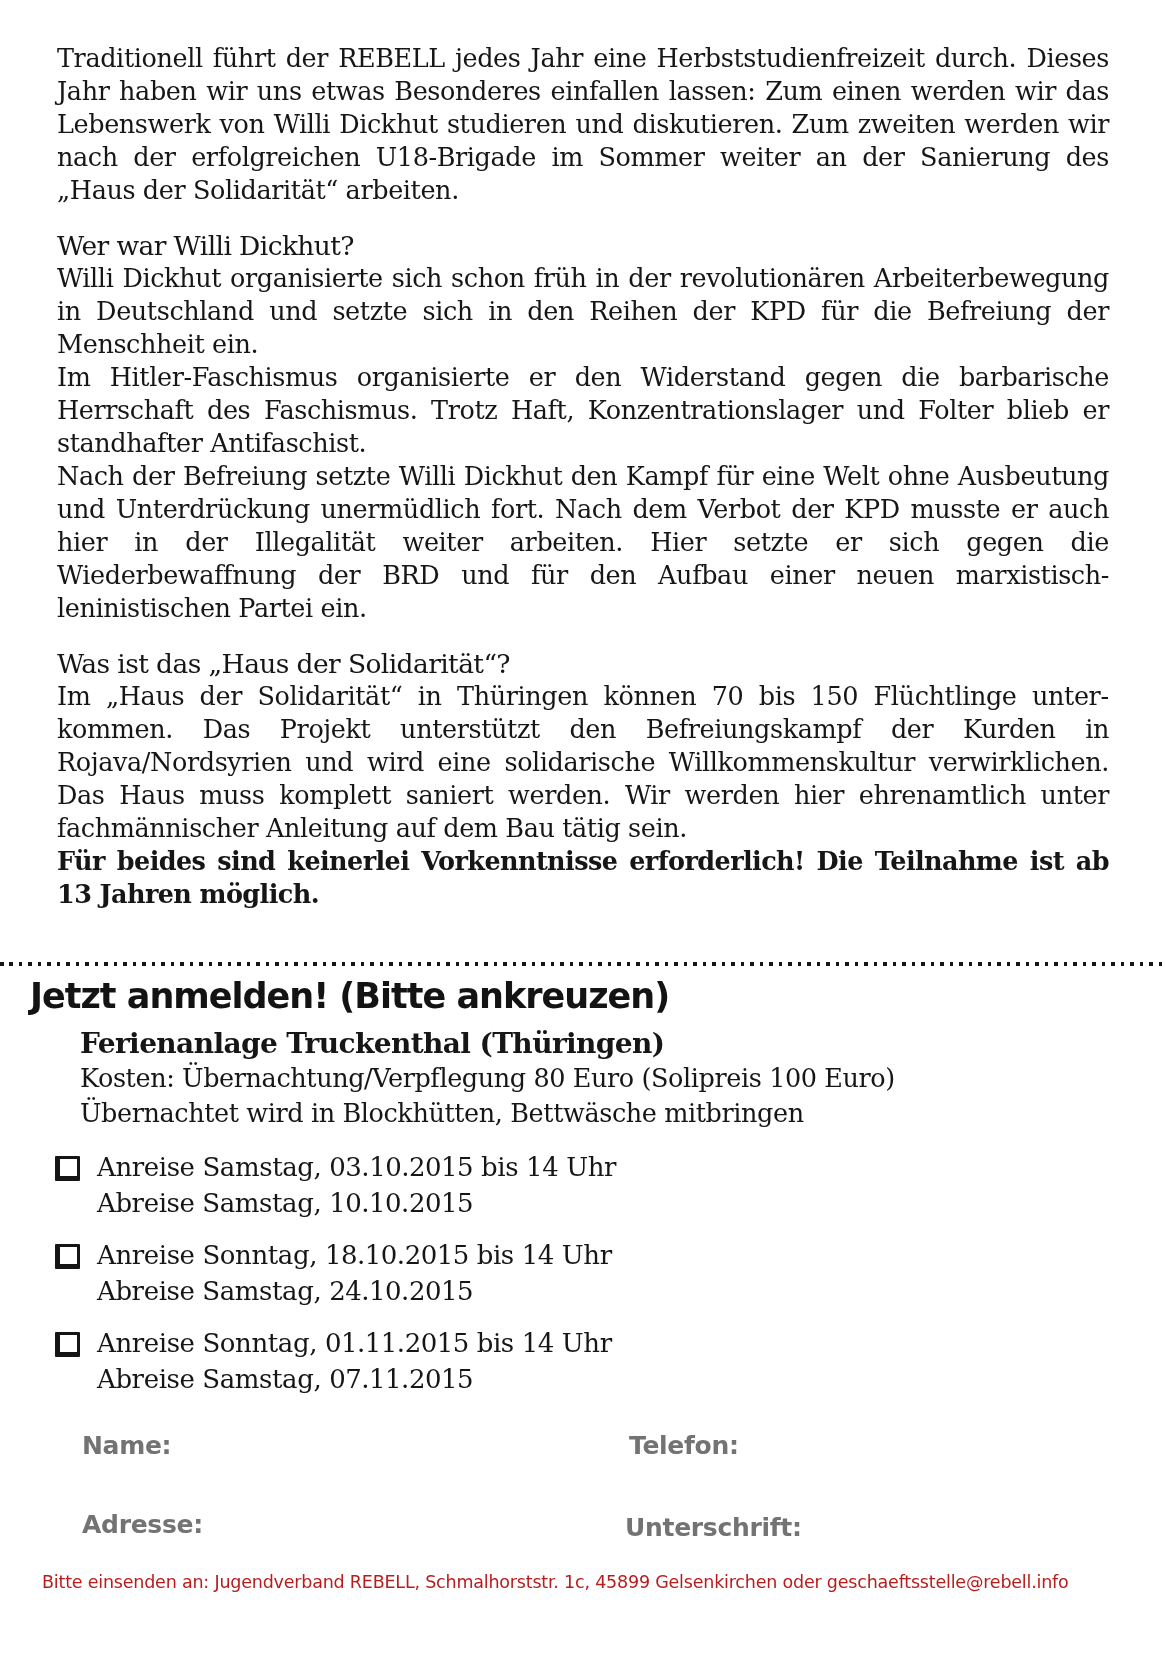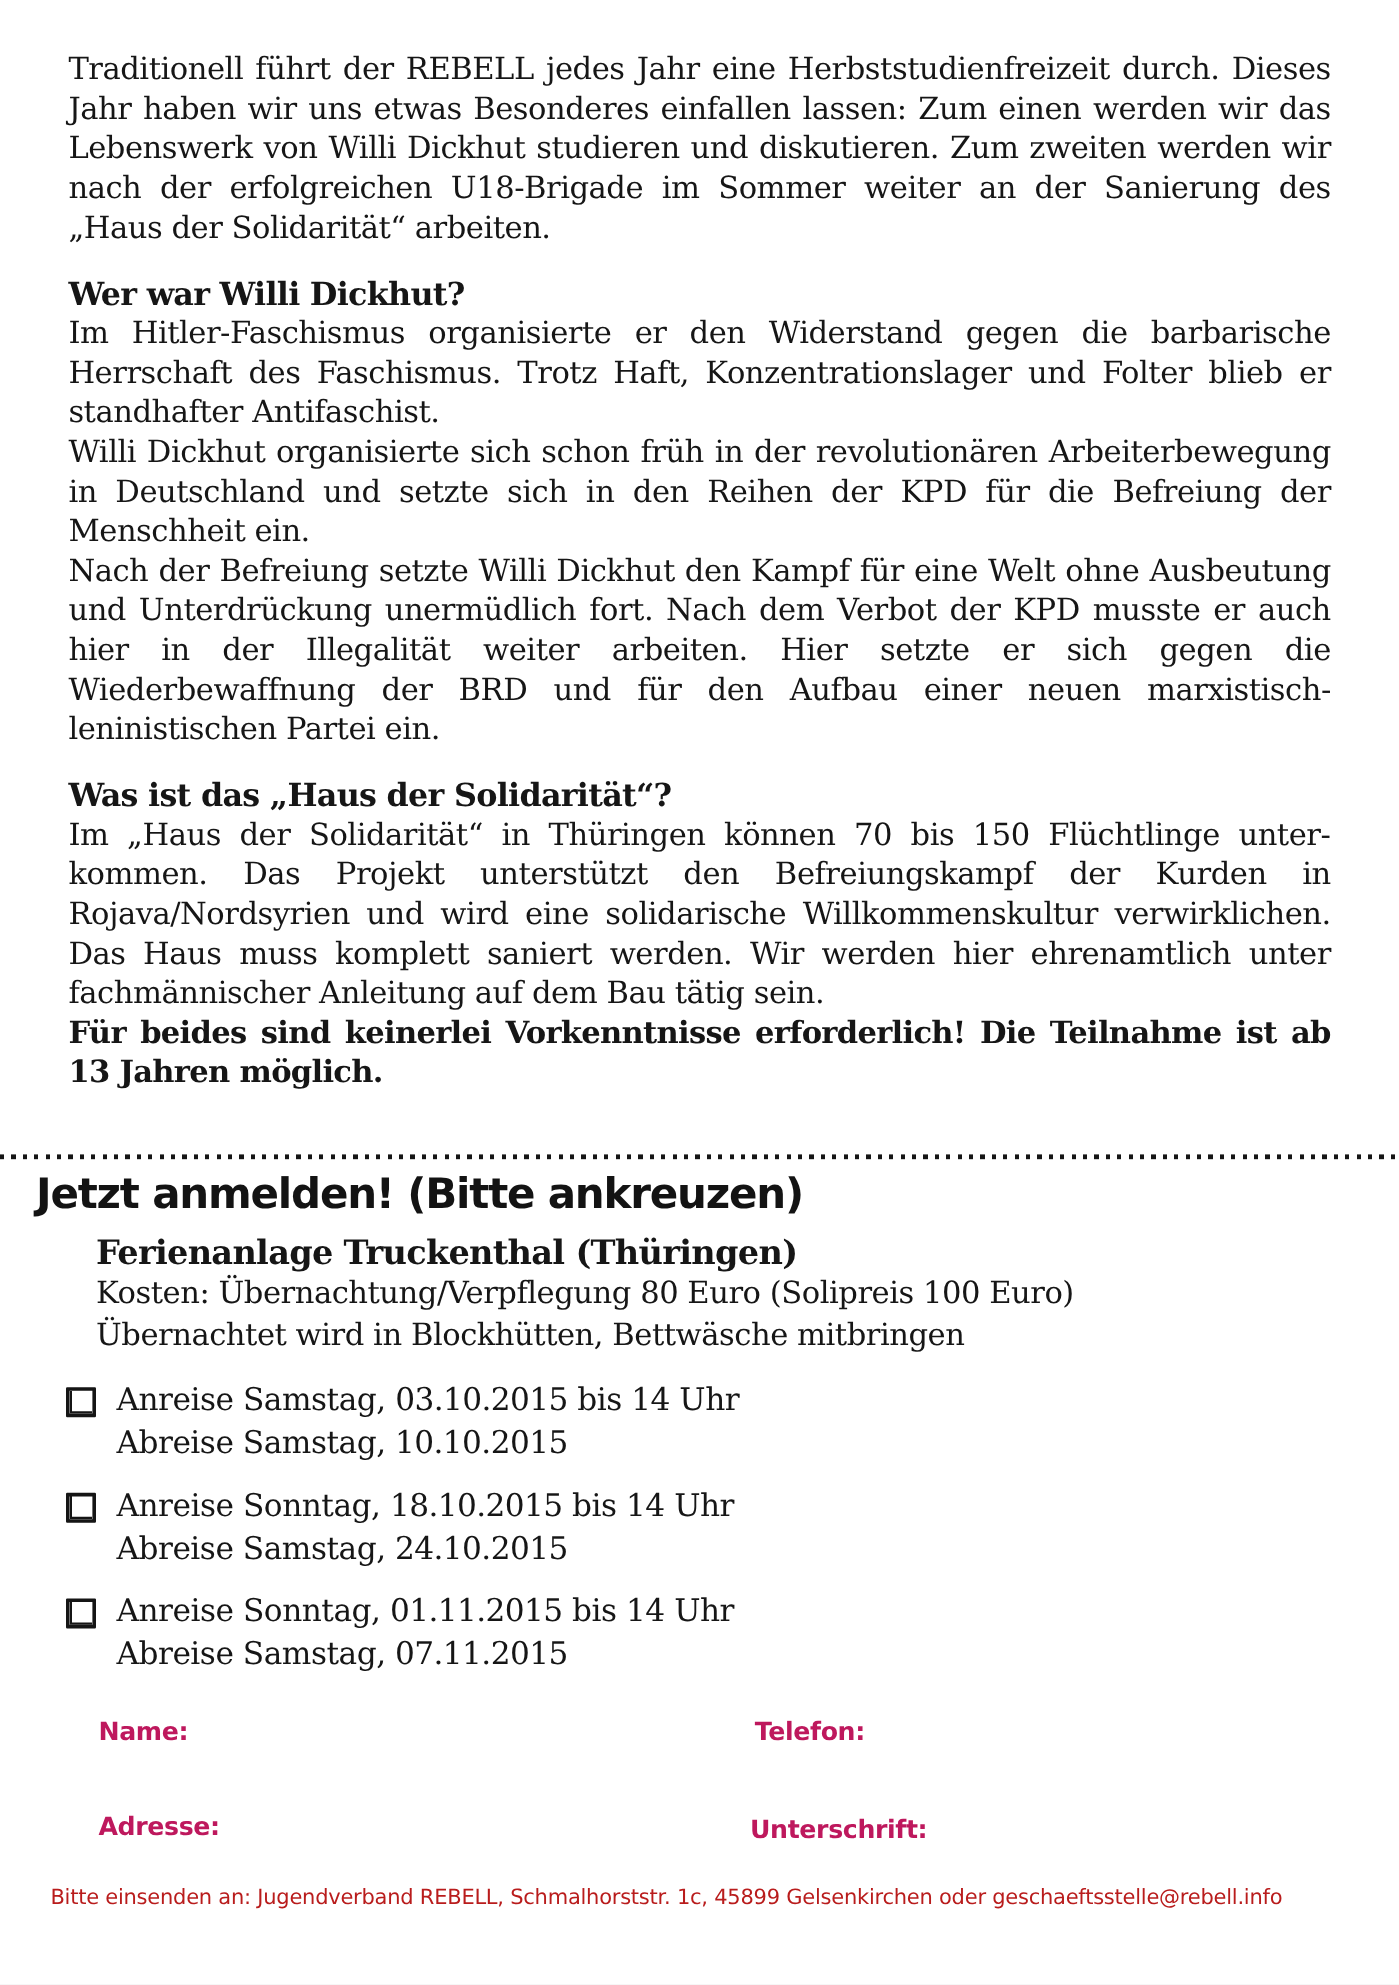--- a/index.html
+++ b/index.html
@@ -18,21 +18,21 @@
     width:1052px;
     font-size:25.5px;
     line-height:33px;
     letter-spacing:-0.4px;
     text-align:justify;
     hyphens:manual;
   }
   .body-text p{margin:0;}
   .sec{margin-top:22px;}
   .h2{
-    font-weight:bold;
+    font-weight:normal;
     font-size:26.5px;
     letter-spacing:-0.6px;
     margin:0;
     text-align:left;
   }
   .note{font-weight:bold;letter-spacing:-0.6px;}
   
   .dotted-rule{
     position:absolute;
     left:0;top:962px;
@@ -80,23 +80,23 @@
     font-size:26px;
     line-height:36px;
     letter-spacing:-0.4px;
   }
   .b{font-weight:normal;letter-spacing:-0.5px;}
   
   .form-label{
     position:absolute;
     font-family:"DejaVu Sans", sans-serif;
     font-weight:bold;
-    font-size:21px;
+    font-size:25px;
     letter-spacing:-0.3px;
-    color:#be185d;
+    color:#737373;
   }
   
   .footer{
     position:absolute;
     left:42px;top:1572px;
     font-family:"DejaVu Sans", sans-serif;
     font-size:17.5px;
     letter-spacing:-0.2px;
     color:#b91c1c;
   }
@@ -104,22 +104,22 @@
 </head>
 <body>
 
 <div class="page">
 
   <div class="body-text">
     <p>Traditionell führt der REBELL jedes Jahr eine Herbststudienfreizeit durch. Die­ses Jahr haben wir uns etwas Besonderes einfallen lassen: Zum einen werden wir das Lebenswerk von Willi Dickhut studieren und diskutieren. Zum zweiten werden wir nach der erfolgreichen U18-Brigade im Sommer weiter an der Sa­nierung des „Haus der Solidarität“ arbeiten.</p>
 
     <div class="sec">
       <p class="h2">Wer war Willi Dickhut?</p>
+      <p>Willi Dickhut organisierte sich schon früh in der revolutionären Arbeiterbe­wegung in Deutschland und setzte sich in den Reihen der KPD für die Befrei­ung der Menschheit ein.</p>
       <p>Im Hitler-Faschismus organisierte er den Widerstand gegen die barbarische Herrschaft des Faschismus. Trotz Haft, Konzentrationslager und Folter blieb er standhafter Antifaschist.</p>
-      <p>Willi Dickhut organisierte sich schon früh in der revolutionären Arbeiterbe­wegung in Deutschland und setzte sich in den Reihen der KPD für die Befrei­ung der Menschheit ein.</p>
       <p>Nach der Befreiung setzte Willi Dickhut den Kampf für eine Welt ohne Aus­beutung und Unterdrückung unermüdlich fort. Nach dem Verbot der KPD musste er auch hier in der Illegalität weiter arbeiten. Hier setzte er sich ge­gen die Wiederbewaffnung der BRD und für den Aufbau einer neuen marxis­tisch-leninistischen Partei ein.</p>
     </div>
 
     <div class="sec">
       <p class="h2">Was ist das „Haus der Solidarität“?</p>
       <p>Im „Haus der Solidarität“ in Thüringen können 70 bis 150 Flüchtlinge unter­kommen. Das Projekt unterstützt den Befreiungskampf der Kurden in Rojava/Nordsyrien und wird eine solidarische Willkommenskultur verwirklichen. Das Haus muss komplett saniert werden. Wir werden hier ehrenamtlich unter fachmännischer Anleitung auf dem Bau tätig sein.</p>
       <p class="note">Für beides sind keinerlei Vorkenntnisse erforderlich! Die Teilnahme ist ab 13 Jahren möglich.</p>
     </div>
   </div>
 

